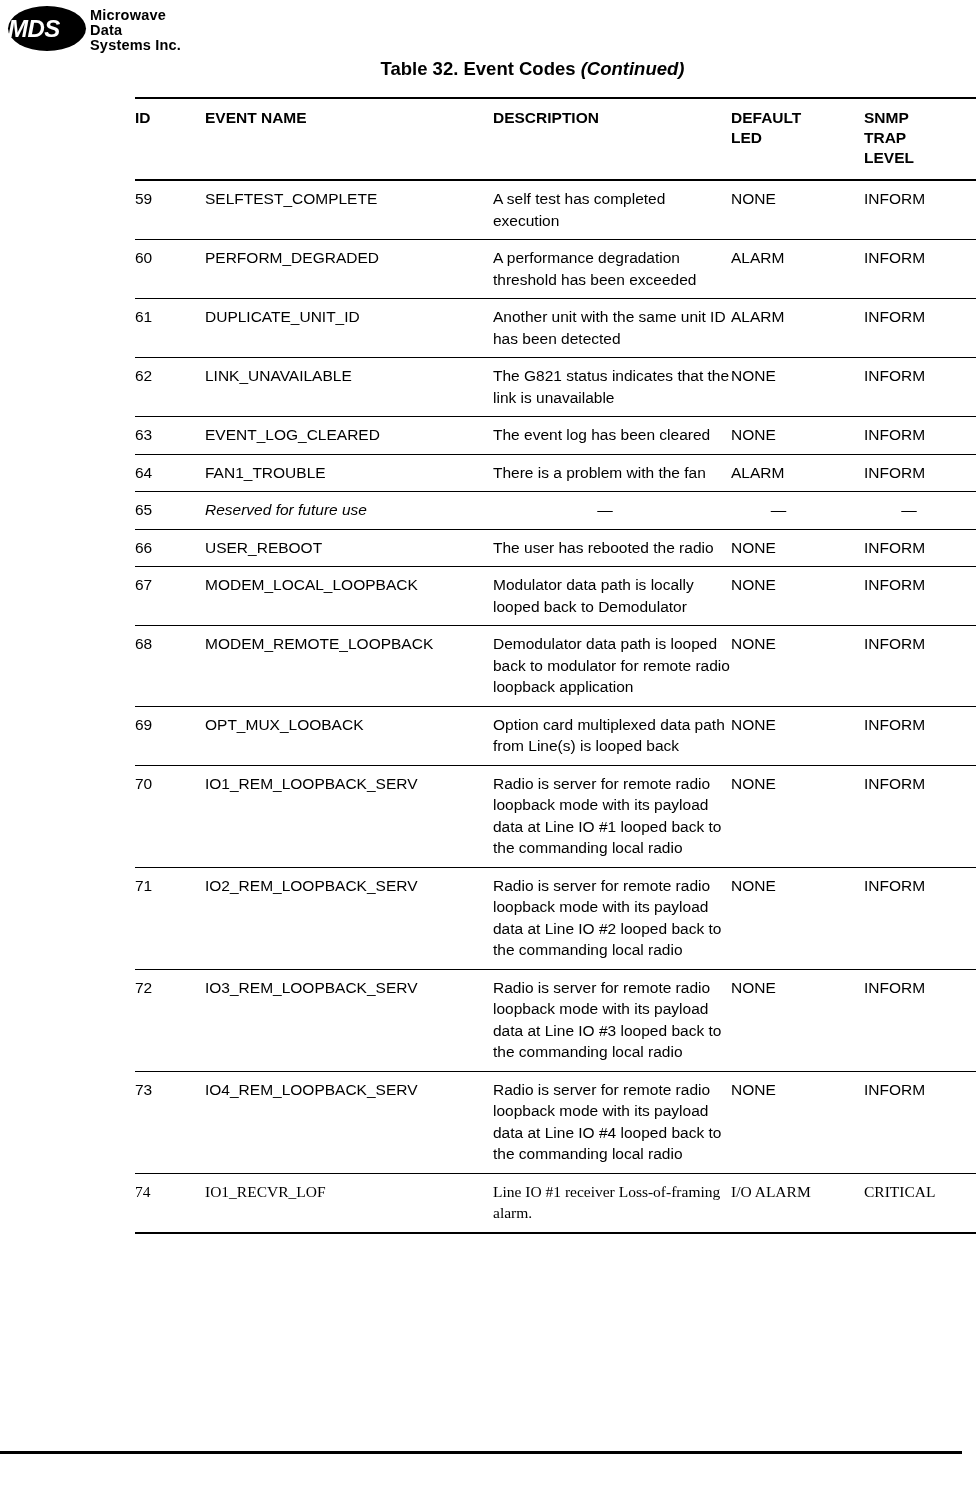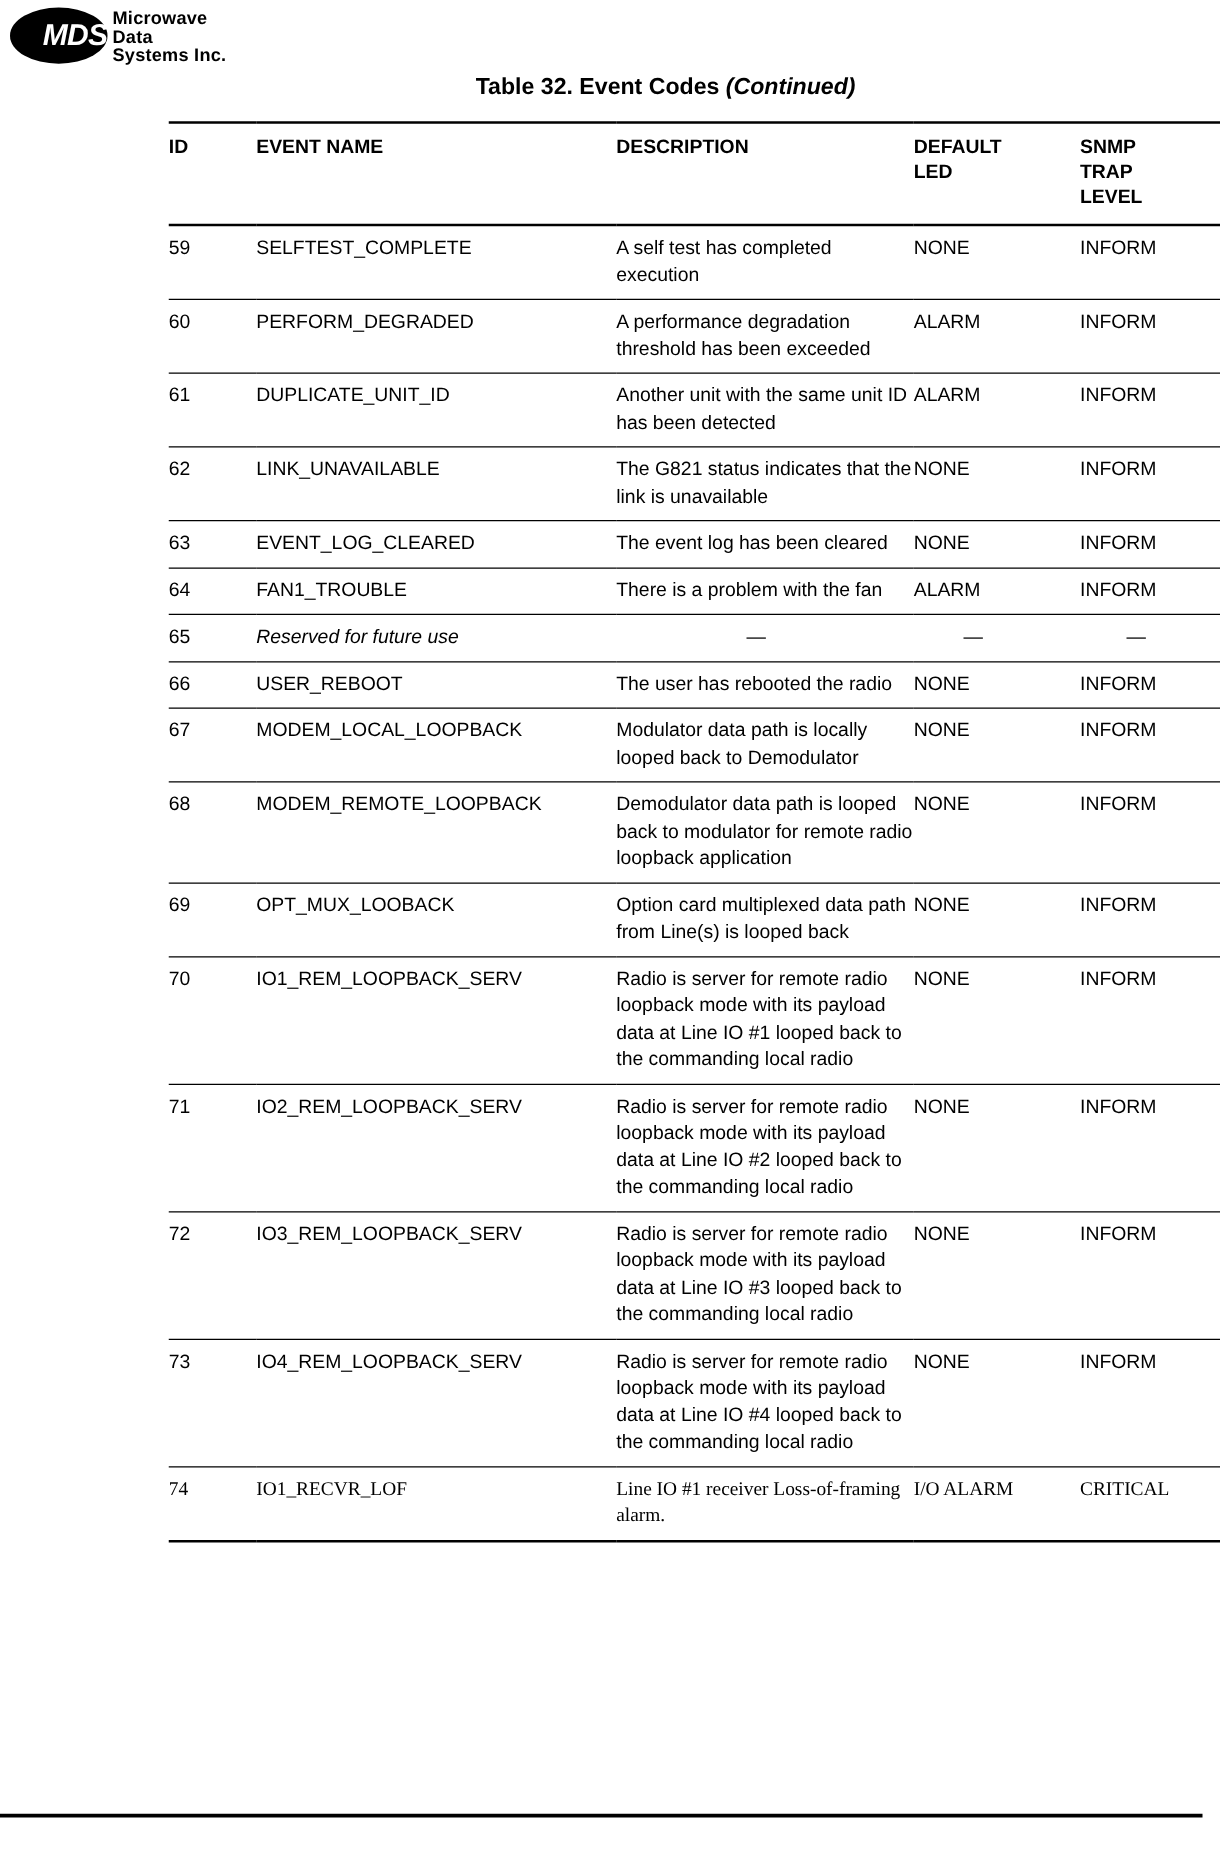--- a/index.html
+++ b/index.html
@@ -33,21 +33,21 @@
     background: #000000;
     border-radius: 50%;
   }
   #logo-mds {
     position: absolute;
     left: 0px;
     top: 2px;
     width: 78px;
     height: 45px;
     line-height: 45px;
-    text-align: right;
+    text-align: left;
     color: #ffffff;
     font-family: "Liberation Sans", sans-serif;
     font-weight: bold;
     font-style: italic;
     font-size: 24px;
     letter-spacing: -0.5px;
   }
   .logo-word {
     position: absolute;
     left: 82px;

